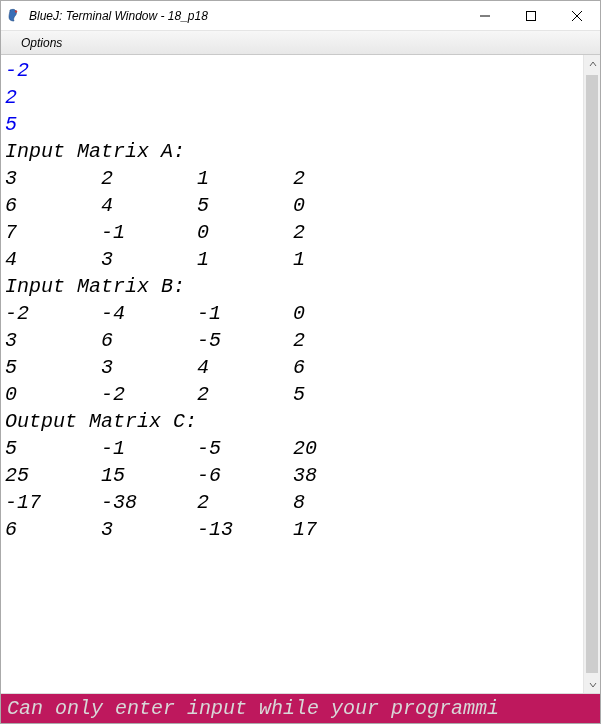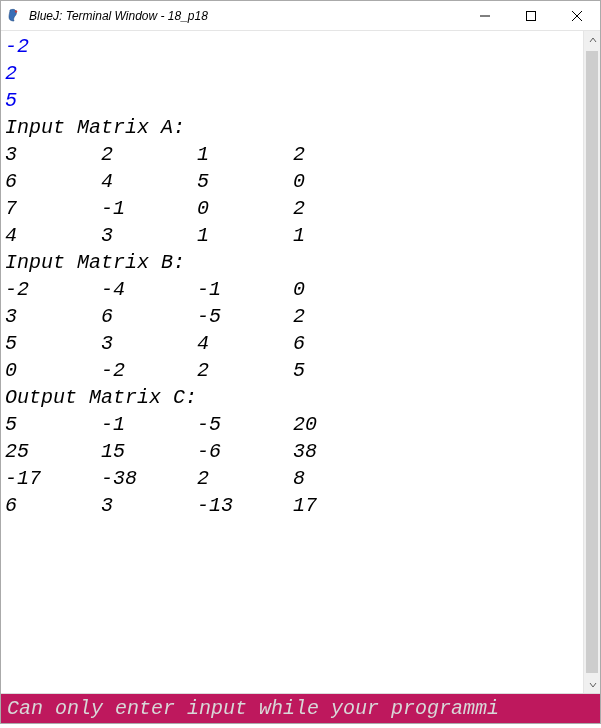--- a/index.html
+++ b/index.html
@@ -146,20 +146,23 @@
         </svg>
     </div>
     <div class="winbtn close">
       <svg width="10" height="10">
           <line x1="0" y1="0" x2="10" y2="10" stroke="#000" stroke-width="1"></line>
           <line x1="10" y1="0" x2="0" y2="10" stroke="#000" stroke-width="1"></line>
         </svg>
     </div>
   </div>
 
+  <div class="menubar">
+    <div class="menuitem">Options</div>
+  </div>
 
   <div class="terminal-wrap">
     <div class="terminal" id="terminal"><div class="input-line">-2</div><div class="input-line">2</div><div class="input-line">5</div><div>Input Matrix A:</div><div>3       2       1       2</div><div>6       4       5       0</div><div>7       -1      0       2</div><div>4       3       1       1</div><div>Input Matrix B:</div><div>-2      -4      -1      0</div><div>3       6       -5      2</div><div>5       3       4       6</div><div>0       -2      2       5</div><div>Output Matrix C:</div><div>5       -1      -5      20</div><div>25      15      -6      38</div><div>-17     -38     2       8</div><div>6       3       -13     17</div></div>
     <div class="scrollbar">
       <div class="arrow up">
         <svg width="8" height="8">
             <polyline points="1,6 4,2 7,6" fill="none" stroke="#606060" stroke-width="1"></polyline>
           </svg>
       </div>
       <div class="thumb"></div>

